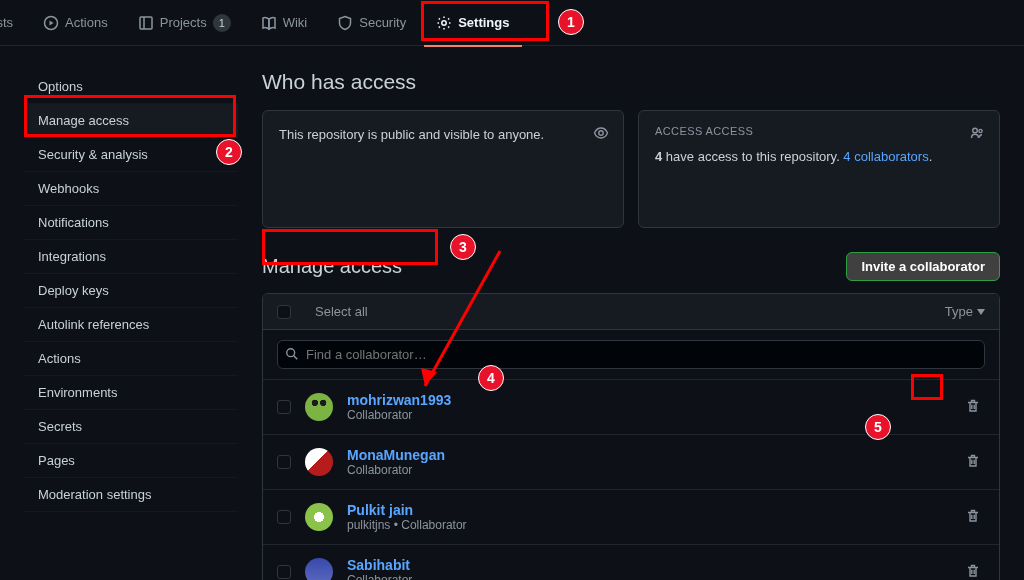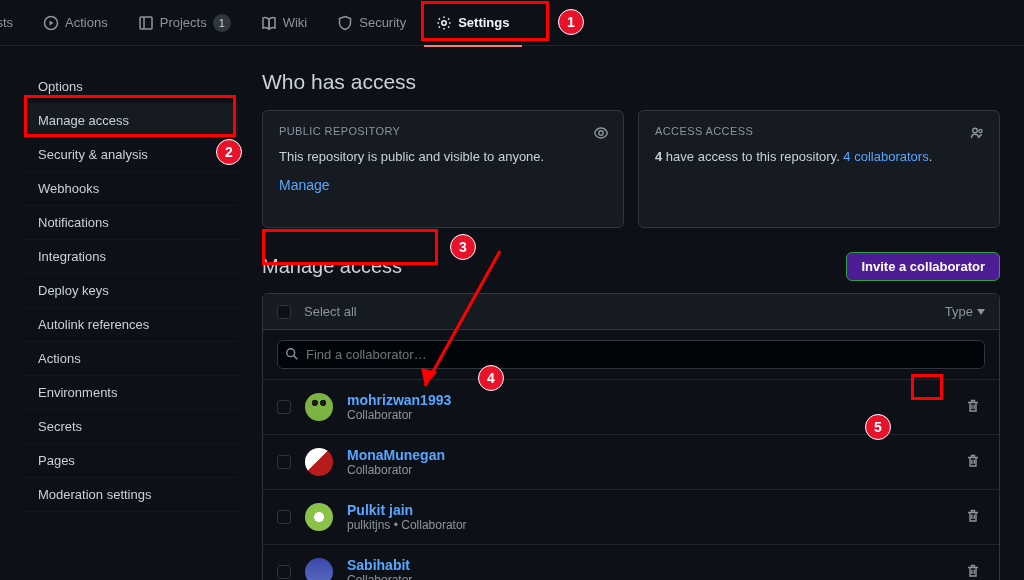--- a/index.html
+++ b/index.html
@@ -83,39 +83,39 @@
     letter-spacing: 0.4px;
     color:#8b949e;
     margin-bottom: 10px;
   }
   .card-text { font-size:13px; color:#c9d1d9; line-height:1.5; }
   .link { color:#58a6ff; cursor:pointer; }
   .card .corner-icon { position:absolute; top:14px; right:14px; color:#8b949e; }
   .manage-row { display:flex; align-items:center; justify-content:space-between; margin-bottom:12px;}
   h2.section-title { font-size:20px; font-weight:400; color:#c9d1d9;}
   .btn-primary {
-    background:#4c1d95;
+    background:#404040;
     color:#fff;
     border:1px solid #2ea043;
     border-radius:6px;
     padding:6px 14px;
     font-size:13px;
     font-weight:600;
     cursor:pointer;
   }
   .list-panel { border:1px solid #30363d; border-radius:6px; overflow:hidden; }
   .list-header {
     background:#161b22;
     padding:10px 14px;
     display:flex;
     align-items:center;
     justify-content:space-between;
     border-bottom:1px solid #30363d;
   }
-  .list-header .left { display:flex; align-items:center; gap:13px; color:#8b949e; font-size:13px;}
+  .list-header .left { display:flex; align-items:center; gap:24px; color:#8b949e; font-size:13px;}
   .type-filter { color:#8b949e; font-size:13px; cursor:pointer; display:flex; align-items:center; gap:4px;}
   .search-row { padding:10px 14px; border-bottom:1px solid #21262d; background:#0d1117;}
   .search-row input {
     width:100%;
     background:#010409;
     border:1px solid #30363d;
     border-radius:6px;
     padding:6px 10px 6px 28px;
     color:#c9d1d9;
     font-size:13px;
@@ -245,23 +245,21 @@
     <h2 class="page-title">Who has access</h2>
 
     <div class="access-cards">
       <div class="card">
         <span class="corner-icon">
           <svg width="16" height="16" viewBox="0 0 16 16" fill="none" stroke="#8b949e" stroke-width="1.4">
               <path d="M1.5 8 C3 4.5 5.5 3 8 3 C10.5 3 13 4.5 14.5 8 C13 11.5 10.5 13 8 13 C5.5 13 3 11.5 1.5 8 Z"></path>
               <circle cx="8" cy="8" r="2.2"></circle>
             </svg>
         </span>
-        <div class="card-title">PUBLIC REPOSITORY</div>
         <div class="card-text">This repository is public and visible to anyone.</div>
-        <div style="margin-top:10px;"><span class="link">Manage</span></div>
       </div>
       <div class="card">
         <span class="corner-icon">
           <svg width="16" height="16" viewBox="0 0 16 16" fill="none" stroke="#8b949e" stroke-width="1.4">
               <circle cx="6" cy="5.5" r="2.3"></circle>
               <path d="M2.5 13 C2.5 10.5 4 9.3 6 9.3 C8 9.3 9.5 10.5 9.5 13"></path>
               <circle cx="11.5" cy="6" r="1.6"></circle>
               <path d="M10.5 12.5 C10.5 10.8 11.5 9.8 13 9.8"></path>
             </svg>
         </span>

